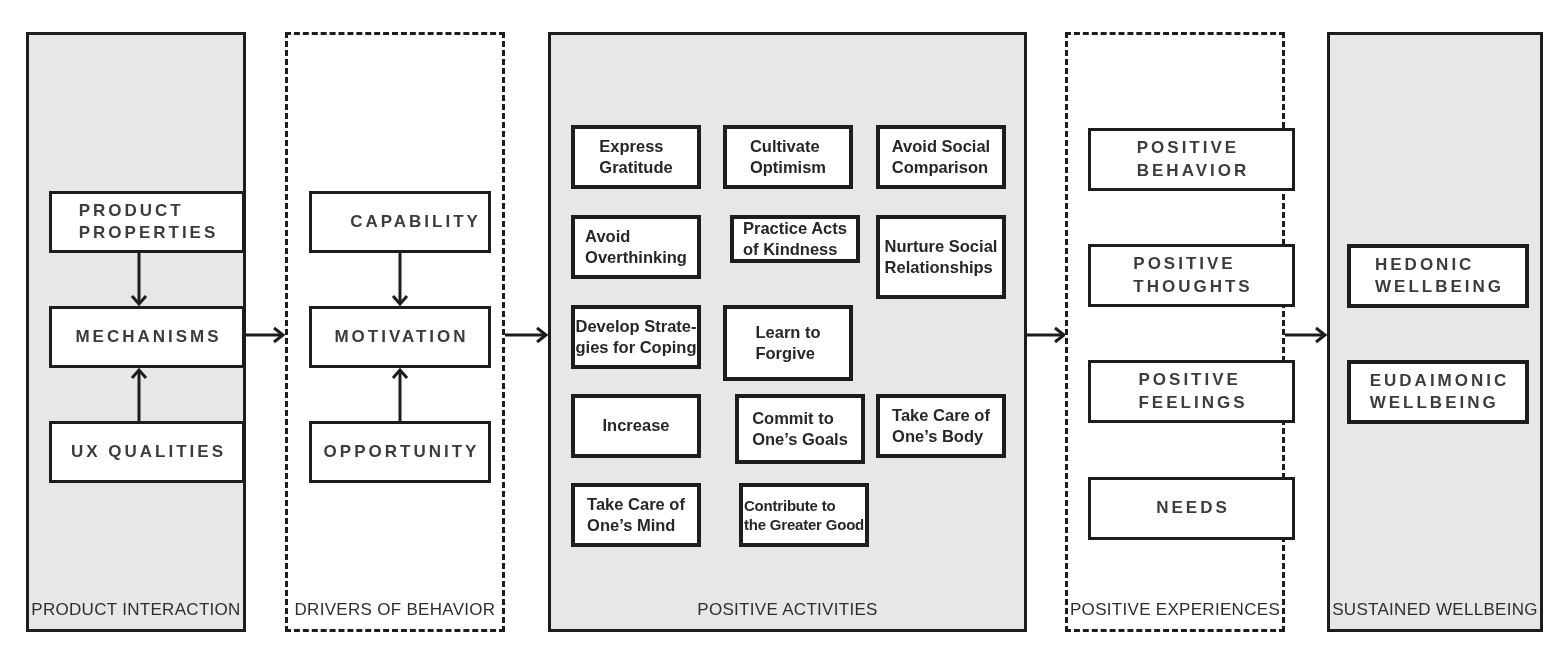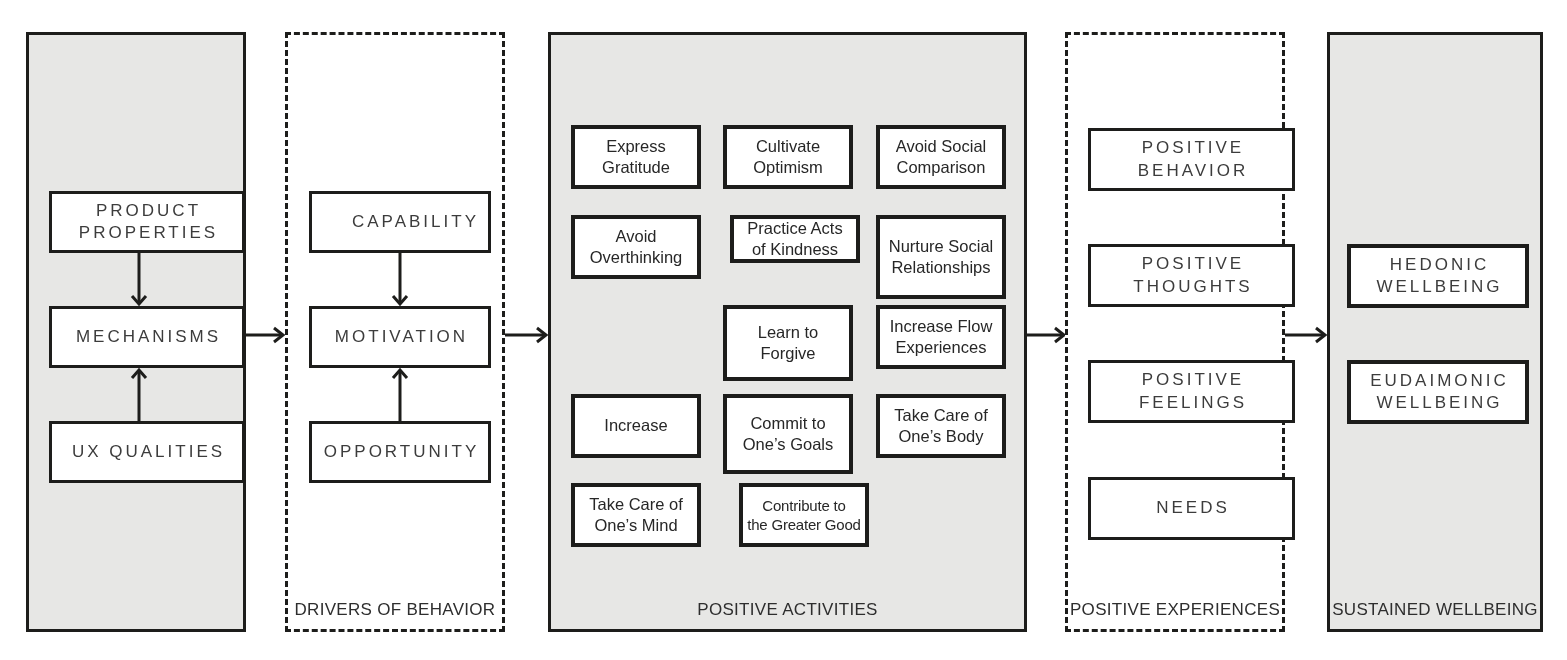--- a/index.html
+++ b/index.html
@@ -14,21 +14,21 @@
   *{margin:0;padding:0;box-sizing:border-box;}
   html,body{background:var(--page-bg);}
   body{font-family:"Liberation Sans","DejaVu Sans",sans-serif;}
   .canvas{position:relative;width:1567px;height:660px;background:var(--page-bg);overflow:hidden;}
   .panel{position:absolute;top:32px;height:600px;border:3px solid var(--border-color);}
   .panel.solid{background:var(--panel-fill);}
   .panel.dashed{border-style:dashed;background:var(--box-fill);}
   .panel-label{position:absolute;bottom:9px;left:0;width:100%;text-align:center;
     font-size:17px;letter-spacing:0.3px;color:var(--label-text);white-space:nowrap;}
   .box{position:absolute;background:var(--box-fill);border:3px solid var(--border-color);
-    display:flex;align-items:center;justify-content:center;text-align:center;}
+    display:flex;align-items:center;justify-content:center;font-weight:bold;}
   .box span{white-space:pre-line;}
   .caps-box span{font-size:17px;letter-spacing:3px;margin-right:-3px;line-height:1.3;color:var(--caps-text);}
   .activity-box{border-width:4px;}
   .activity-box span{font-size:16.5px;line-height:1.28;color:var(--body-text);}
   .activity-box.tight span{font-size:15px;letter-spacing:-0.2px;}
   .flow-box{left:20px;width:196px;height:62px;}
   .p2 .flow-box{left:21px;width:182px;}
   .exp-box{left:20px;width:207px;height:63px;}
   .wb-box{left:17px;width:182px;height:64px;border-width:4px;}
   svg.arrow{position:absolute;overflow:visible;}
@@ -51,20 +51,21 @@
     <div class="box caps-box flow-box" style="top:271px;">
       <span>MECHANISMS</span>
     </div>
     <svg class="arrow" style="left:99px;top:333px;" width="22" height="53" viewBox="0 0 22 53">
       <line x1="11" y1="53" x2="11" y2="3"></line>
       <polyline points="4,10 11,2 18,10"></polyline>
     </svg>
     <div class="box caps-box flow-box" style="top:386px;">
       <span>UX QUALITIES</span>
     </div>
+    <div class="panel-label">PRODUCT INTERACTION</div>
   </section>
 
   <svg class="arrow" style="left:246px;top:324px;" width="40" height="22" viewBox="0 0 40 22">
     <line x1="0" y1="11" x2="37" y2="11"></line>
     <polyline points="28,4 37,11 28,18"></polyline>
   </svg>
 
   <section class="panel dashed p2" style="left:285px;width:220px;">
     <div class="box caps-box flow-box" style="top:156px;padding-left:28px;">
       <span>CAPABILITY</span>
@@ -111,33 +112,33 @@
     </div>
     <div class="box activity-box" style="left:179px;top:180px;width:130px;height:48px;">
       <span>Practice Acts
 of Kindness</span>
     </div>
     <div class="box activity-box" style="left:325px;top:180px;width:130px;height:84px;">
       <span>Nurture Social
 Relationships</span>
     </div>
 
+    <div class="box activity-box" style="left:20px;top:270px;width:130px;height:64px;">
+      <span>Develop Strate-
+gies for Coping</span>
+    </div>
     <div class="box activity-box" style="left:172px;top:270px;width:130px;height:76px;">
       <span>Learn to
 Forgive</span>
-    </div>
-    <div class="box activity-box" style="left:325px;top:270px;width:130px;height:64px;">
-      <span>Increase Flow
-Experiences</span>
     </div>
 
     <div class="box activity-box" style="left:20px;top:359px;width:130px;height:64px;">
       <span>Increase</span>
     </div>
-    <div class="box activity-box" style="left:172px;top:359px;width:130px;height:80px;">
+    <div class="box activity-box" style="left:184px;top:359px;width:130px;height:70px;">
       <span>Commit to
 One’s Goals</span>
     </div>
     <div class="box activity-box" style="left:325px;top:359px;width:130px;height:64px;">
       <span>Take Care of
 One’s Body</span>
     </div>
 
     <div class="box activity-box" style="left:20px;top:448px;width:130px;height:64px;">
       <span>Take Care of

